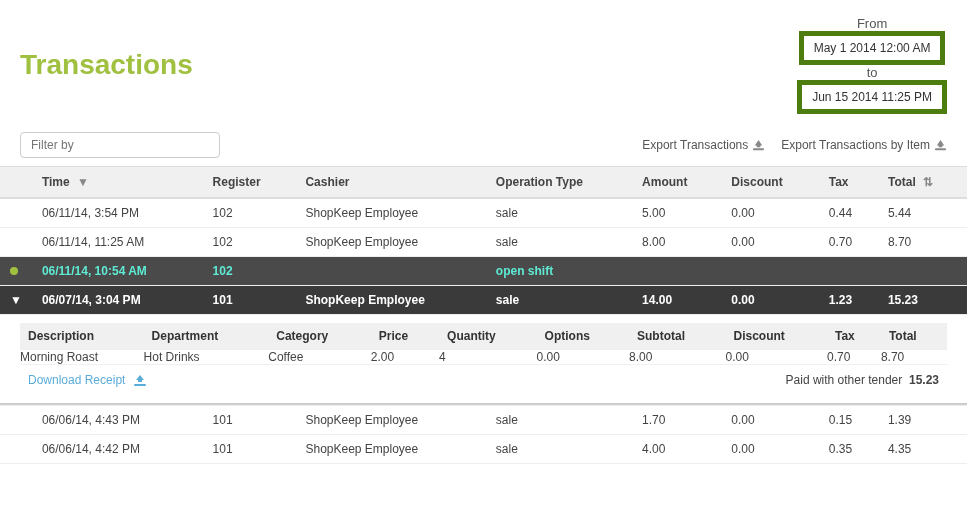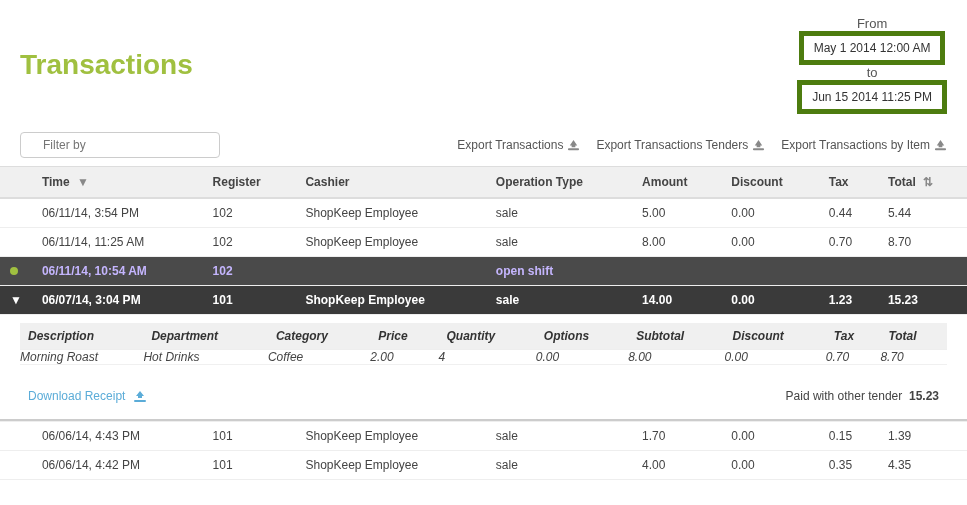--- a/index.html
+++ b/index.html
@@ -8,21 +8,21 @@
     .page-container { width: 967px; min-height: 505px; background: #fff; padding: 0; overflow: hidden; }
 
     
     .page-header { padding: 16px 20px 10px 20px; display: flex; align-items: center; justify-content: space-between; }
     .page-title { font-size: 28px; color: #a0c040; font-weight: bold; }
     .date-range { display: flex; align-items: center; font-size: 13px; color: #555; flex-direction: column; }
     .date-box { background: #fff; border: 5px solid #4d7c0f; border-radius: 0; padding: 5px 10px; font-size: 12px; color: #333; }
 
     
     .toolbar { padding: 8px 20px; display: flex; align-items: center; justify-content: space-between; border-bottom: 1px solid #ddd; }
-    .filter-input { border: 1px solid #ccc; border-radius: 4px; padding: 5px 22px; width: 200px; font-size: 12px; color: #999; background: #fff; }
+    .filter-input { border: 1px solid #ccc; border-radius: 4px; padding: 5px 10px; width: 200px; font-size: 12px; color: #999; background: #fff; }
     .export-buttons { display: flex; gap: 16px; align-items: center; }
     .export-btn { color: #555; font-size: 12px; cursor: pointer; display: flex; align-items: center; gap: 4px; text-decoration: none; }
 
     
     .table-container { padding: 0 0; }
     table { width: 100%; border-collapse: collapse; }
     thead th {
       background: #f0f0f0;
       border-bottom: 2px solid #ddd;
       padding: 8px 10px;
@@ -30,31 +30,31 @@
       font-size: 12px;
       font-weight: bold;
       color: #444;
     }
     thead th.sortable { cursor: pointer; }
     thead th .sort-arrow { margin-left: 4px; color: #888; }
 
     tbody tr td { padding: 7px 10px; border-bottom: 1px solid #eee; font-size: 12px; color: #444; }
 
     
-    tr.open-shift td { background: #4a4a4a; color: #c4b5fd; font-weight: bold; }
+    tr.open-shift td { background: #4a4a4a; color: #5eead4; font-weight: bold; }
     tr.open-shift td .dot { display: inline-block; width: 8px; height: 8px; background: #a0c040; border-radius: 50%; }
 
     
     tr.expanded-row td { background: #3a3a3a; color: #fff; font-weight: bold; }
     tr.expanded-row .expand-arrow { color: #fff; }
 
     
     tr.detail-row td { padding: 0; background: #fff; }
     .detail-container { padding: 8px 20px 12px 20px; border-bottom: 2px solid #ccc; }
-    .detail-table { width: 100%; border-collapse: collapse; margin-bottom: 20px; font-style: italic; }
+    .detail-table { width: 100%; border-collapse: collapse; margin-bottom: 4px; }
     .detail-table th { font-size: 12px; font-weight: bold; color: #333; padding: 6px 8px; text-align: left; border-bottom: 1px solid #eee; }
     .detail-table td { font-size: 12px; color: #444; padding: 5px 8px; border-bottom: 1px solid #f0f0f0; }
 
     .download-receipt { color: #5bacd8; font-size: 12px; cursor: pointer; display: inline-flex; align-items: center; gap: 8px; }
     .receipt-row { display: flex; justify-content: space-between; align-items: center; padding: 4px 8px; }
 
     
     .pagination { display: flex; justify-content: flex-end; padding: 12px 20px; gap: 4px; }
     .page-btn {
       border: 1px solid #ccc;
@@ -83,27 +83,20 @@
       <span>to</span>
       <span class="date-box">Jun 15 2014 11:25 PM</span>
     </div>
   </div>
 
   <div class="toolbar">
     <input class="filter-input" type="text" placeholder="Filter by" style="">
     <div class="export-buttons">
       <a class="export-btn">
         <span>Export Transactions</span>
-        <svg class="upload-icon-svg" viewBox="0 0 14 14" fill="none" xmlns="http://www.w3.org/2000/svg">
-          <rect x="1" y="10" width="12" height="2" rx="1" fill="#888"></rect>
-          <polygon points="7,1 11,7 9,7 9,9 5,9 5,7 3,7" fill="#888"></polygon>
-        </svg>
-      </a>
-      <a class="export-btn">
-        <span>Export Transactions Tenders</span>
         <svg class="upload-icon-svg" viewBox="0 0 14 14" fill="none" xmlns="http://www.w3.org/2000/svg">
           <rect x="1" y="10" width="12" height="2" rx="1" fill="#888"></rect>
           <polygon points="7,1 11,7 9,7 9,9 5,9 5,7 3,7" fill="#888"></polygon>
         </svg>
       </a>
       <a class="export-btn">
         <span>Export Transactions by Item</span>
         <svg class="upload-icon-svg" viewBox="0 0 14 14" fill="none" xmlns="http://www.w3.org/2000/svg">
           <rect x="1" y="10" width="12" height="2" rx="1" fill="#888"></rect>
           <polygon points="7,1 11,7 9,7 9,9 5,9 5,7 3,7" fill="#888"></polygon>

